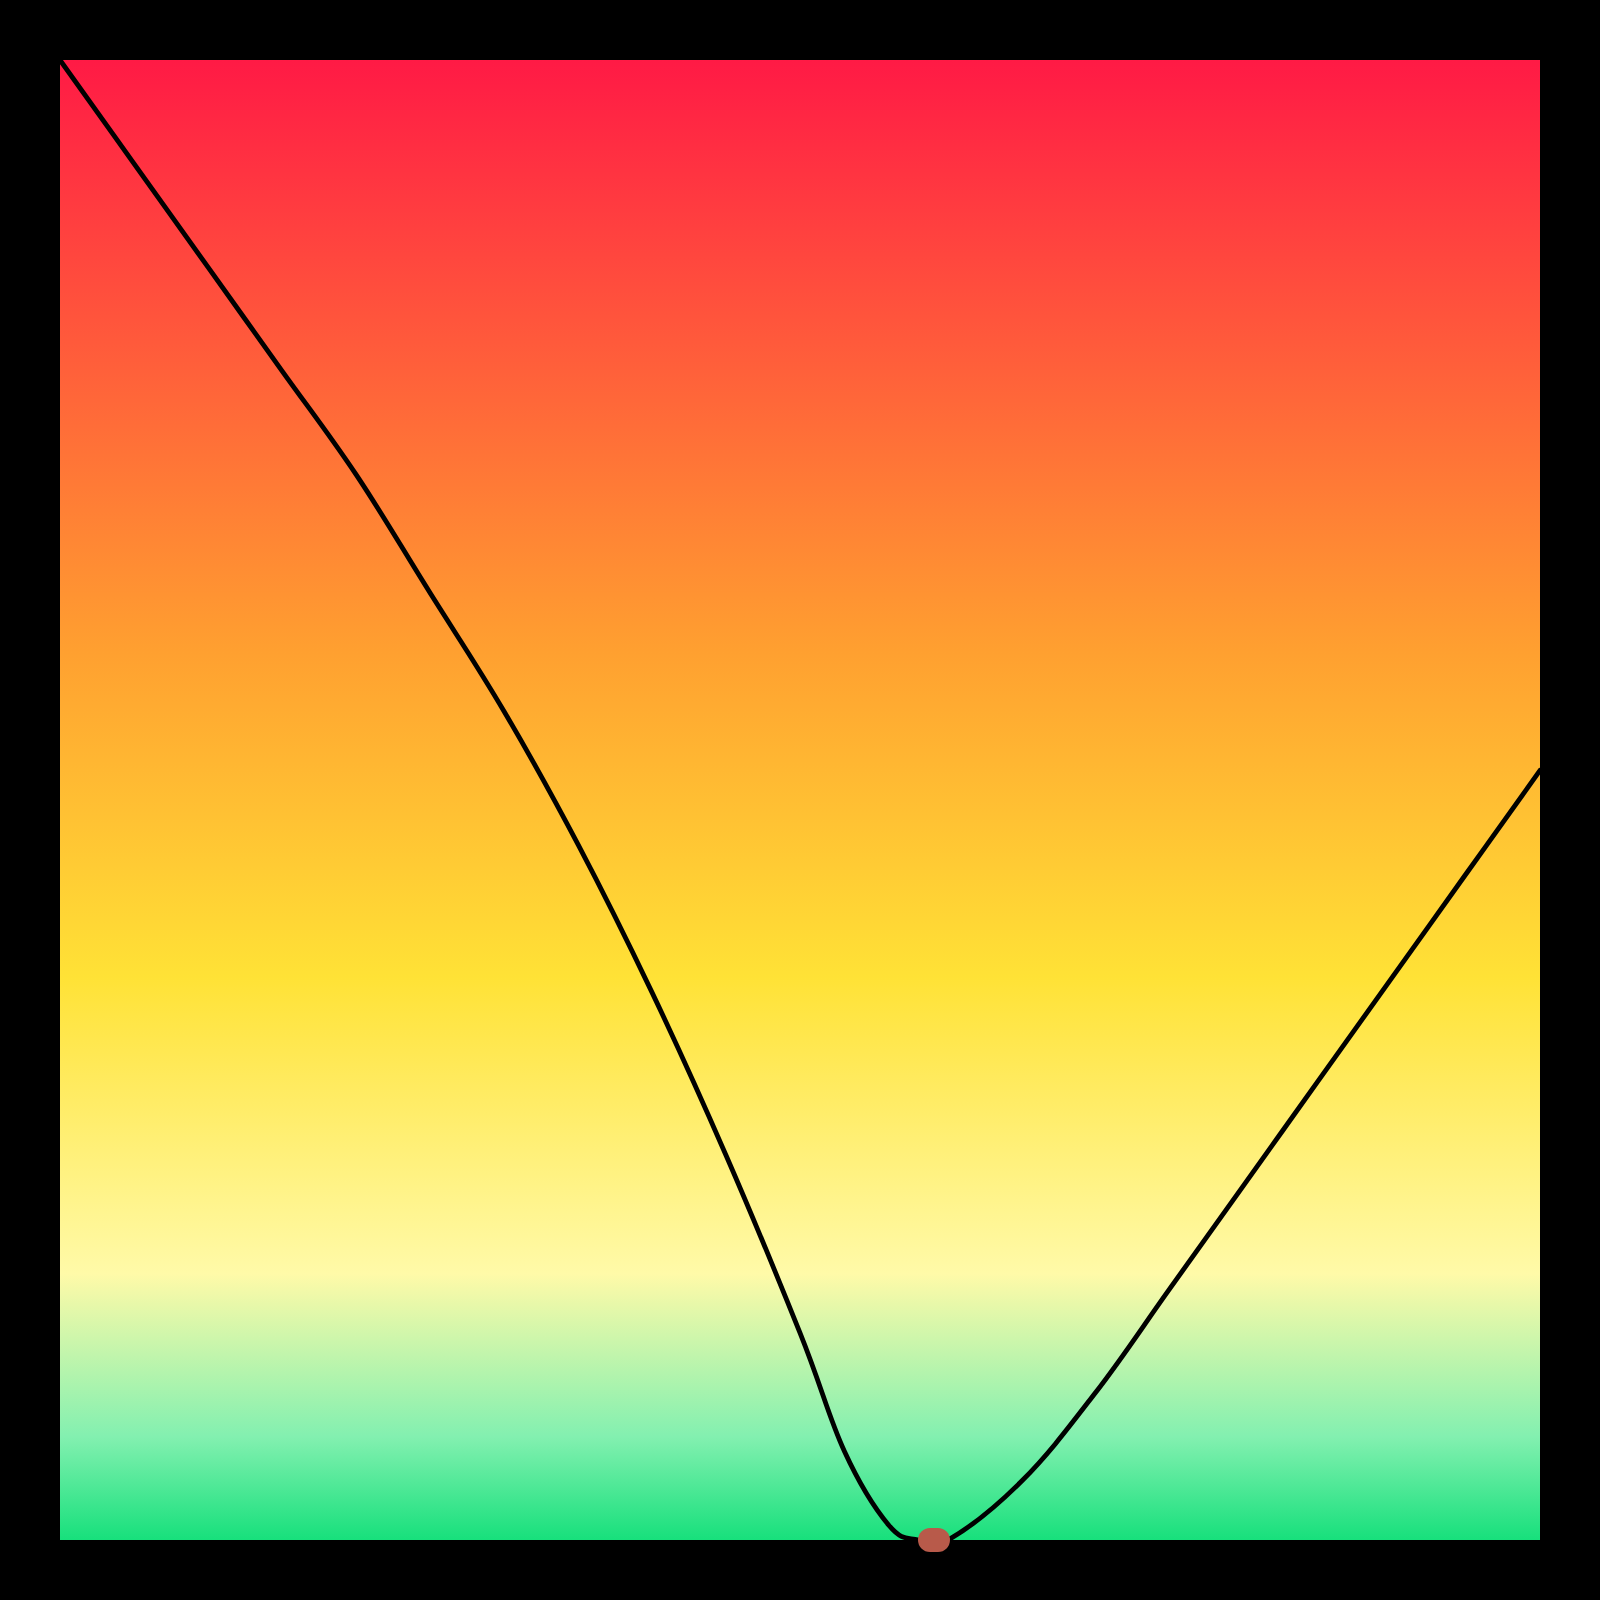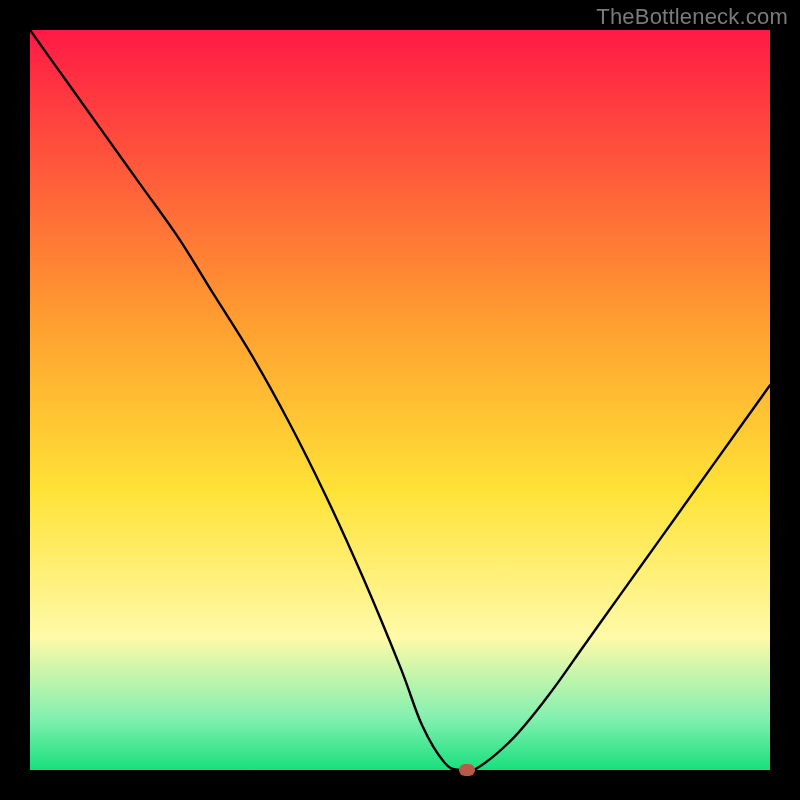--- a/index.html
+++ b/index.html
@@ -57,20 +57,19 @@
     height: 12px;
     border-radius: 6px;
     background: #b85a4a;
     transform: translate(-50%, -50%);
   }
 </style>
 </head>
 <body>
 
 <div class="frame">
-  <div class="watermark">TheBottleneck.com</div>
   <div class="plot" id="plot">
     <svg class="curve" viewBox="0 0 740 740" preserveAspectRatio="none">
       <path id="curvePath" fill="none" stroke-width="2.4" stroke-linejoin="round" stroke-linecap="round" d="M 0.0 0.0 C 6.8 9.5, 23.4 32.8, 37.0 51.8 C 50.6 70.8, 60.4 84.6, 74.0 103.6 C 87.6 122.6, 97.4 136.4, 111.0 155.4 C 124.6 174.4, 134.4 186.9, 148.0 207.2 C 161.6 227.6, 171.4 244.7, 185.0 266.4 C 198.6 288.1, 208.4 302.5, 222.0 325.6 C 235.6 348.7, 245.4 366.4, 259.0 392.2 C 272.6 418.0, 282.4 437.7, 296.0 466.2 C 309.6 494.7, 319.4 516.4, 333.0 547.6 C 346.6 578.8, 359.1 609.3, 370.0 636.4 C 380.9 663.5, 384.1 678.0, 392.2 695.6 C 400.3 713.2, 407.6 724.5, 414.4 732.6 C 421.2 740.7, 423.8 738.6, 429.2 740.0 C 434.6 741.4, 434.5 745.4, 444.0 740.0 C 453.5 734.6, 467.4 724.0, 481.0 710.4 C 494.6 696.8, 504.4 683.6, 518.0 666.0 C 531.6 648.4, 541.4 633.2, 555.0 614.2 C 568.6 595.2, 578.4 581.4, 592.0 562.4 C 605.6 543.4, 615.4 529.6, 629.0 510.6 C 642.6 491.6, 652.4 477.8, 666.0 458.8 C 679.6 439.8, 689.4 426.0, 703.0 407.0 C 716.6 388.0, 733.2 364.7, 740.0 355.2" stroke="#000000"></path>
     </svg>
     <div class="marker" id="marker" style="left: 436.6px; top: 740px; background: rgb(184, 90, 74);"></div>
   </div>
 </div>
 
 </body></html>

